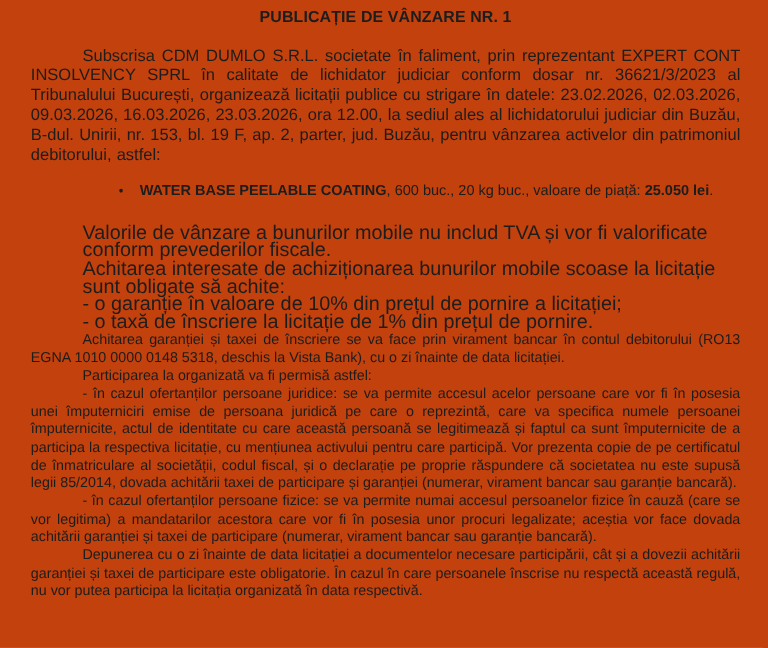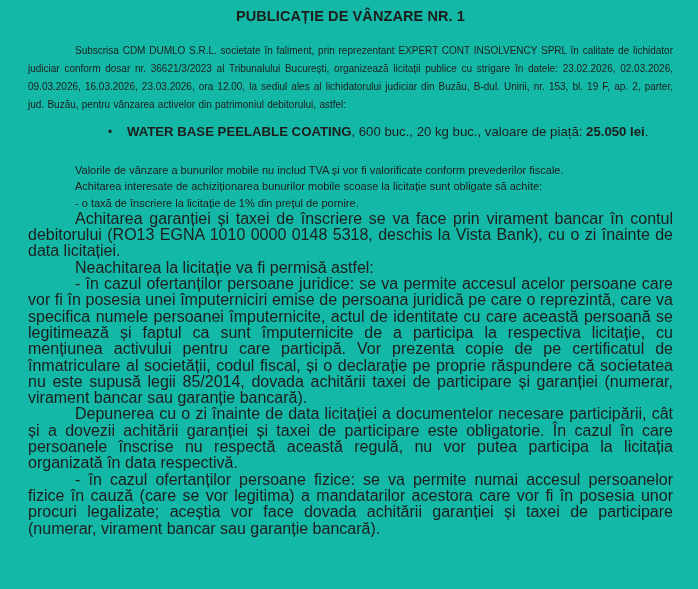--- a/index.html
+++ b/index.html
@@ -12,33 +12,33 @@
     height: 589px;
     overflow: hidden;
     font-family: "Liberation Sans", sans-serif;
     color: #1d1d1d;
   }
   .page {
     box-sizing: border-box;
     width: 698px;
     height: 589px;
     padding: 8px 25px 16px 28px;
-    background: #14b8a6;
+    background: #c2410c;
   }
   .doc-title {
     text-align: center;
     font-weight: bold;
     font-size: 14.5px;
     line-height: 17px;
     letter-spacing: 0.1px;
     margin: 0;
   }
   .intro {
     margin-top: 17px;
-    font-size: 10px;
+    font-size: 15px;
     line-height: 18px;
     text-align: justify;
     text-indent: 47px;
     word-spacing: 0.5px;
   }
   .asset-item {
     margin-top: 0;
     margin-left: 80px;
     font-size: 13.2px;
     line-height: 16px;
@@ -47,25 +47,25 @@
   .asset-item .bullet {
     display: inline-block;
     width: 19px;
     font-size: 12px;
     vertical-align: top;
   }
   .asset-item .bold { font-weight: bold; }
   .terms {
     margin-top: 22px;
     padding-left: 47px;
-    font-size: 11px;
+    font-size: 18px;
     line-height: 16.3px;
   }
   .para {
-    font-size: 16px;
+    font-size: 13px;
     line-height: 16.3px;
     text-align: justify;
     text-indent: 47px;
     margin: 0;
   }
 </style>
 </head>
 <body>
 
 <div class="page">
@@ -74,24 +74,25 @@
 
   <p class="intro">Subscrisa CDM DUMLO S.R.L.  societate în faliment, prin reprezentant EXPERT CONT INSOLVENCY SPRL în calitate de lichidator judiciar conform dosar nr. 36621/3/2023 al Tribunalului București, organizează licitații publice cu strigare în datele: 23.02.2026, 02.03.2026, 09.03.2026, 16.03.2026, 23.03.2026, ora 12.00, la sediul ales al lichidatorului judiciar din Buzău, B-dul. Unirii, nr. 153, bl. 19 F, ap. 2, parter, jud. Buzău, pentru vânzarea activelor din patrimoniul debitorului, astfel:</p>
 
   <div class="asset-item">
     <span class="bullet">•</span><span class="bold">WATER BASE PEELABLE COATING</span><span>, 600 buc., 20 kg buc., valoare de piață: </span><span class="bold">25.050 lei</span><span>.</span>
   </div>
 
   <div class="terms">
     <div>Valorile de vânzare a bunurilor mobile nu includ TVA și vor fi valorificate conform prevederilor fiscale.</div>
     <div>Achitarea interesate de achiziționarea bunurilor mobile scoase la licitație sunt obligate să achite:</div>
+    <div>- o garanție în valoare de 10% din prețul de pornire a licitației;</div>
     <div>- o taxă de înscriere la licitație de 1% din prețul de pornire.</div>
   </div>
 
   <div>
     <p class="para">Achitarea garanției și taxei de înscriere se va face prin virament bancar în contul debitorului (RO13 EGNA 1010 0000 0148 5318, deschis la Vista Bank), cu o zi înainte de data licitației.</p>
-    <p class="para">Neachitarea la licitație va fi permisă astfel:</p>
+    <p class="para">Participarea la organizată va fi permisă astfel:</p>
     <p class="para">- în cazul ofertanților persoane juridice: se va permite accesul acelor persoane care vor fi în posesia unei împuterniciri emise de persoana juridică pe care o reprezintă, care va specifica numele persoanei împuternicite, actul de identitate cu care această persoană se legitimează și faptul ca sunt împuternicite de a participa la respectiva licitație, cu mențiunea activului pentru care participă. Vor prezenta copie de pe certificatul de înmatriculare al societății, codul fiscal, și o declarație pe proprie răspundere că societatea nu este supusă legii 85/2014, dovada achitării taxei de participare și garanției (numerar, virament bancar sau garanție bancară).</p>
+    <p class="para">- în cazul ofertanților persoane fizice: se va permite numai accesul persoanelor fizice în cauză (care se vor legitima) a mandatarilor acestora care vor fi în posesia unor procuri legalizate; aceștia vor face dovada achitării garanției și taxei de participare (numerar, virament bancar sau garanție bancară).</p>
     <p class="para">Depunerea cu o zi înainte de data licitației a documentelor necesare participării, cât și a dovezii achitării garanției și taxei de participare este obligatorie. În cazul în care persoanele înscrise nu respectă această regulă, nu vor putea participa la licitația organizată în data respectivă.</p>
-    <p class="para">- în cazul ofertanților persoane fizice: se va permite numai accesul persoanelor fizice în cauză (care se vor legitima) a mandatarilor acestora care vor fi în posesia unor procuri legalizate; aceștia vor face dovada achitării garanției și taxei de participare (numerar, virament bancar sau garanție bancară).</p>
   </div>
 
 </div>
 
 </body></html>

